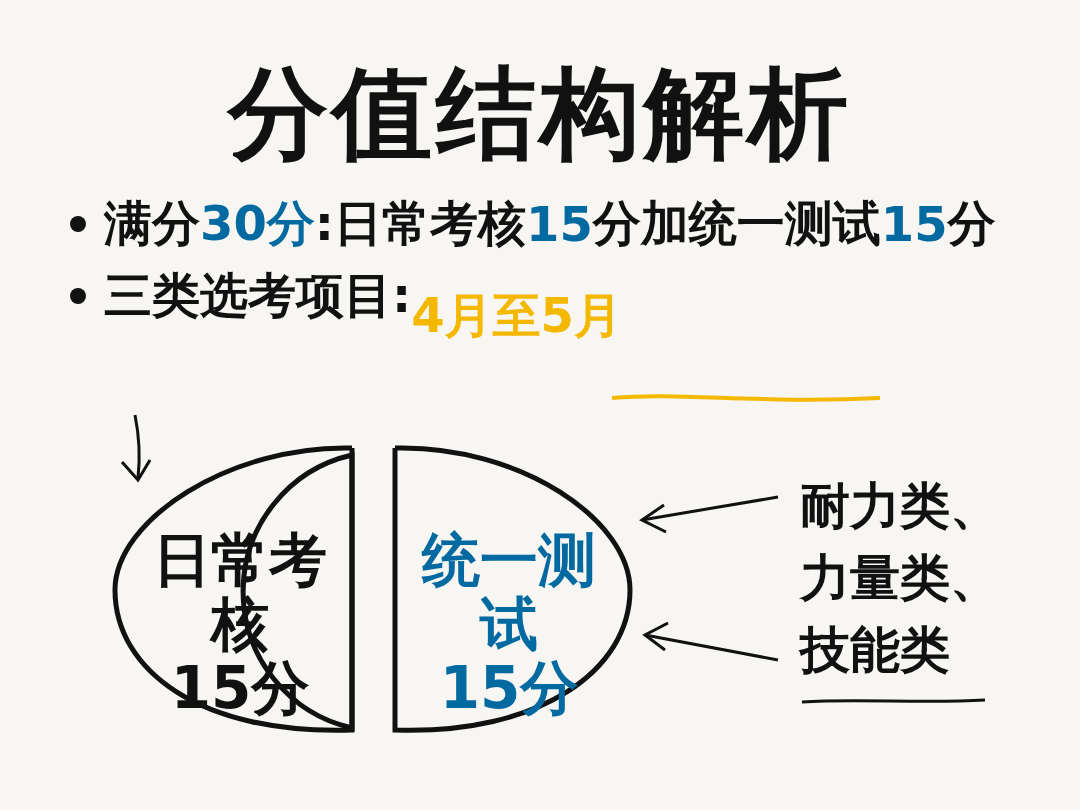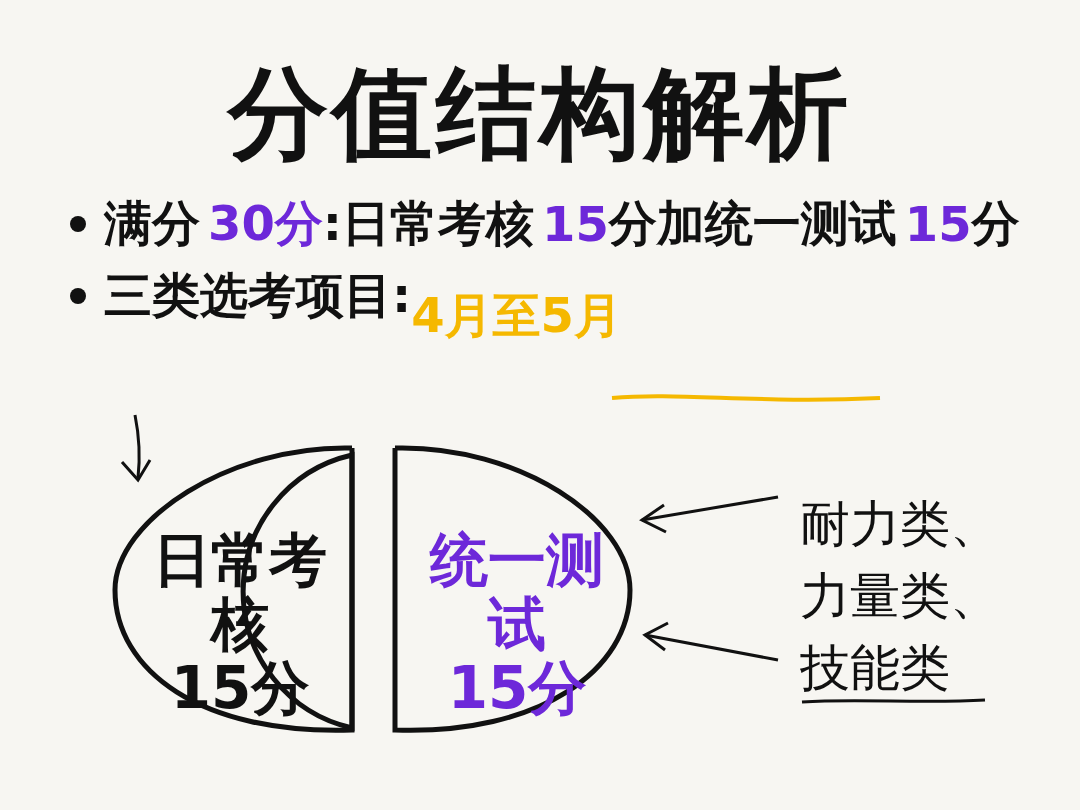--- a/index.html
+++ b/index.html
@@ -3,25 +3,25 @@
 <meta charset="utf-8">
 <style>
   html, body { margin:0; padding:0; }
   body { width:1080px; height:810px; background:#f7f6f2; position:relative; overflow:hidden;
          font-family:"DejaVu Sans", sans-serif; color:#111; }
   .title { position:absolute; top:48px; left:0; width:1080px; text-align:center;
            font-size:100px; font-weight:bold; letter-spacing:4px; }
   .bullets { position:absolute; left:70px; top:188px; }
   .bullet { display:flex; align-items:center; font-size:48px; font-weight:bold; height:72px; }
   .dot { width:16px; height:16px; border-radius:50%; background:#111; margin-right:18px; }
-  .red { color:#6d28d9;margin-left:8px; }
+  .red { color:#0369a1; }
   .yellow { color:#f5b800;margin-top:40px; }
   svg.shapes { position:absolute; left:0; top:0; }
   .ctext { position:absolute; text-align:center; font-size:58px; font-weight:bold; line-height:64px; }
-  .side { position:absolute; left:800px; top:488px; font-size:50px; font-weight:normal; line-height:72px; }
+  .side { position:absolute; left:800px; top:470px; font-size:50px; font-weight:bold; line-height:72px; }
 </style>
 </head>
 <body>
 
 <div class="title">分值结构解析</div>
 
 <div class="bullets">
   <div class="bullet">
     <span class="dot"></span>
     <span>满分</span>

